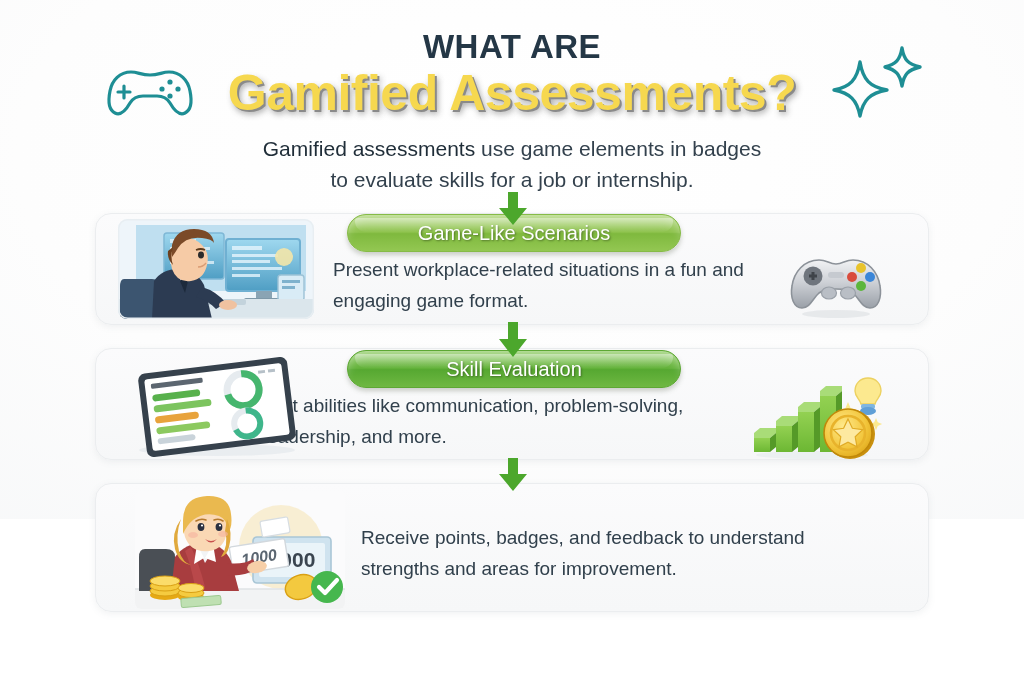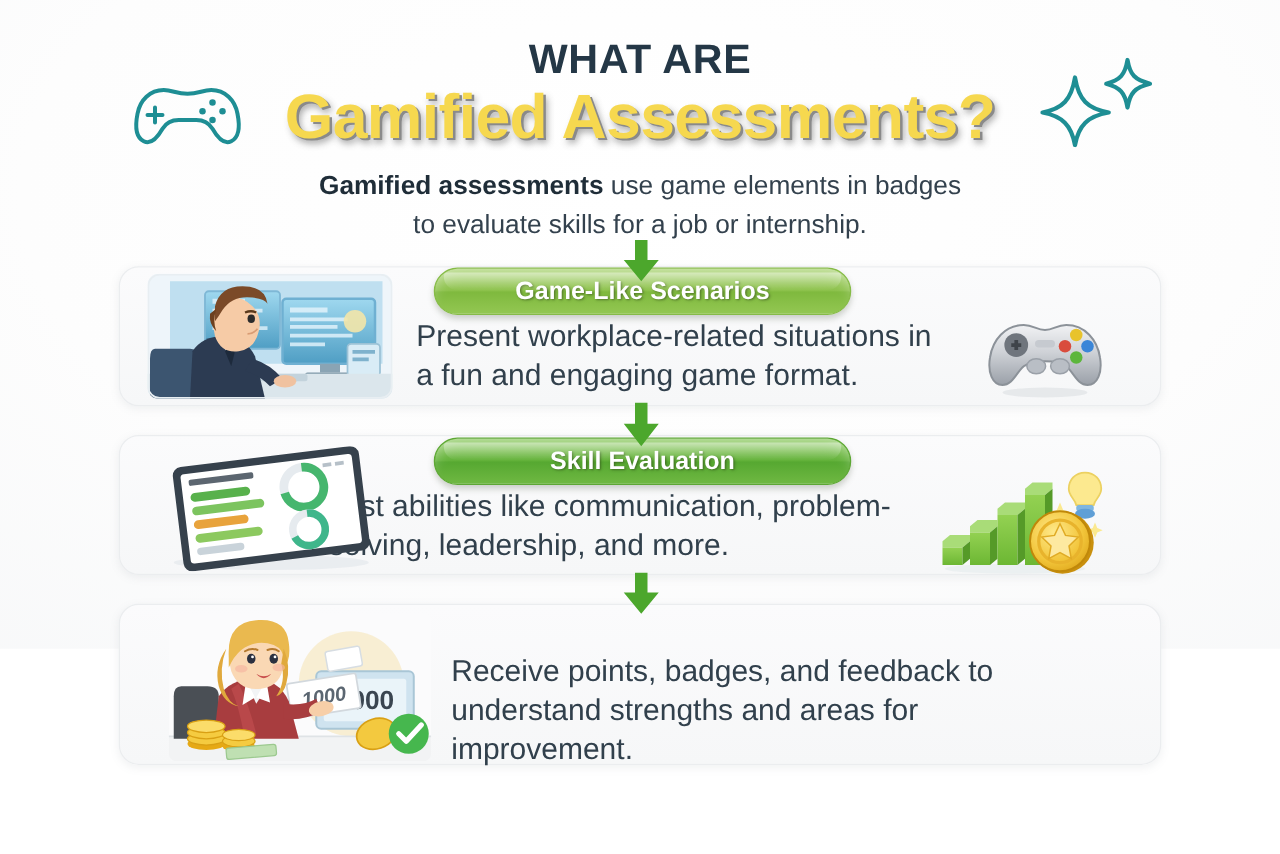--- a/index.html
+++ b/index.html
@@ -53,21 +53,21 @@
   #sparkles-icon { position: absolute; left: 830px; top: 46px; width: 95px; height: 72px; }
 
   #subtitle {
     position: absolute;
     left: 0; top: 133px; width: 1024px;
     text-align: center;
     font-size: 21px;
     line-height: 31px;
     color: #33414d;
   }
-  #subtitle b { font-weight: bold; color: #1f2d38; }
+  #subtitle b { font-weight: normal; color: #1f2d38; }
 
   
   .card {
     position: absolute;
     left: 95px;
     width: 834px;
     background: linear-gradient(180deg, #fbfbfc 0%, #f6f7f8 100%);
     border: 1px solid #ebedef;
     border-radius: 16px;
     box-shadow: 0 2px 7px rgba(120,128,136,0.10);
@@ -78,21 +78,21 @@
 
   
   .badge {
     position: absolute;
     height: 38px;
     border-radius: 19px;
     display: flex;
     align-items: center;
     justify-content: center;
     font-size: 20px;
-    font-weight: bold;
+    font-weight: normal;
     color: #ffffff;
     text-shadow: 1px 1px 2px rgba(40,60,20,0.55);
     box-shadow: 0 3px 5px rgba(80,90,70,0.28), inset 0 11px 12px -7px rgba(255,255,255,0.55);
     z-index: 4;
     white-space: nowrap;
   }
   .badge::after {
     content: "";
     position: absolute;
     left: 7px; right: 7px; top: 3px; height: 14px;
@@ -113,21 +113,21 @@
   #badge-3 {
     left: 347px; top: 482px; width: 334px;
     background: linear-gradient(180deg, #f0a93a 0%, #e8992a 48%, #e08f1f 52%, #eda332 100%);
     border: 1px solid #dd8d1d;
     text-shadow: 1px 1px 2px rgba(120,70,10,0.55);
   }
 
   
   .card-text {
     position: absolute;
-    font-size: 24px;
+    font-size: 19px;
     line-height: 31px;
     color: #31404c;
   }
   #text-1 { left: 333px; top: 254px; width: 420px; }
   #text-2 { left: 263px; top: 390px; width: 500px; }
   #text-3 { left: 361px; top: 522px; width: 520px; }
 
   
   .arrow { position: absolute; left: 498px; width: 30px; z-index: 5; }
   #arrow-1 { top: 192px; height: 34px; }

